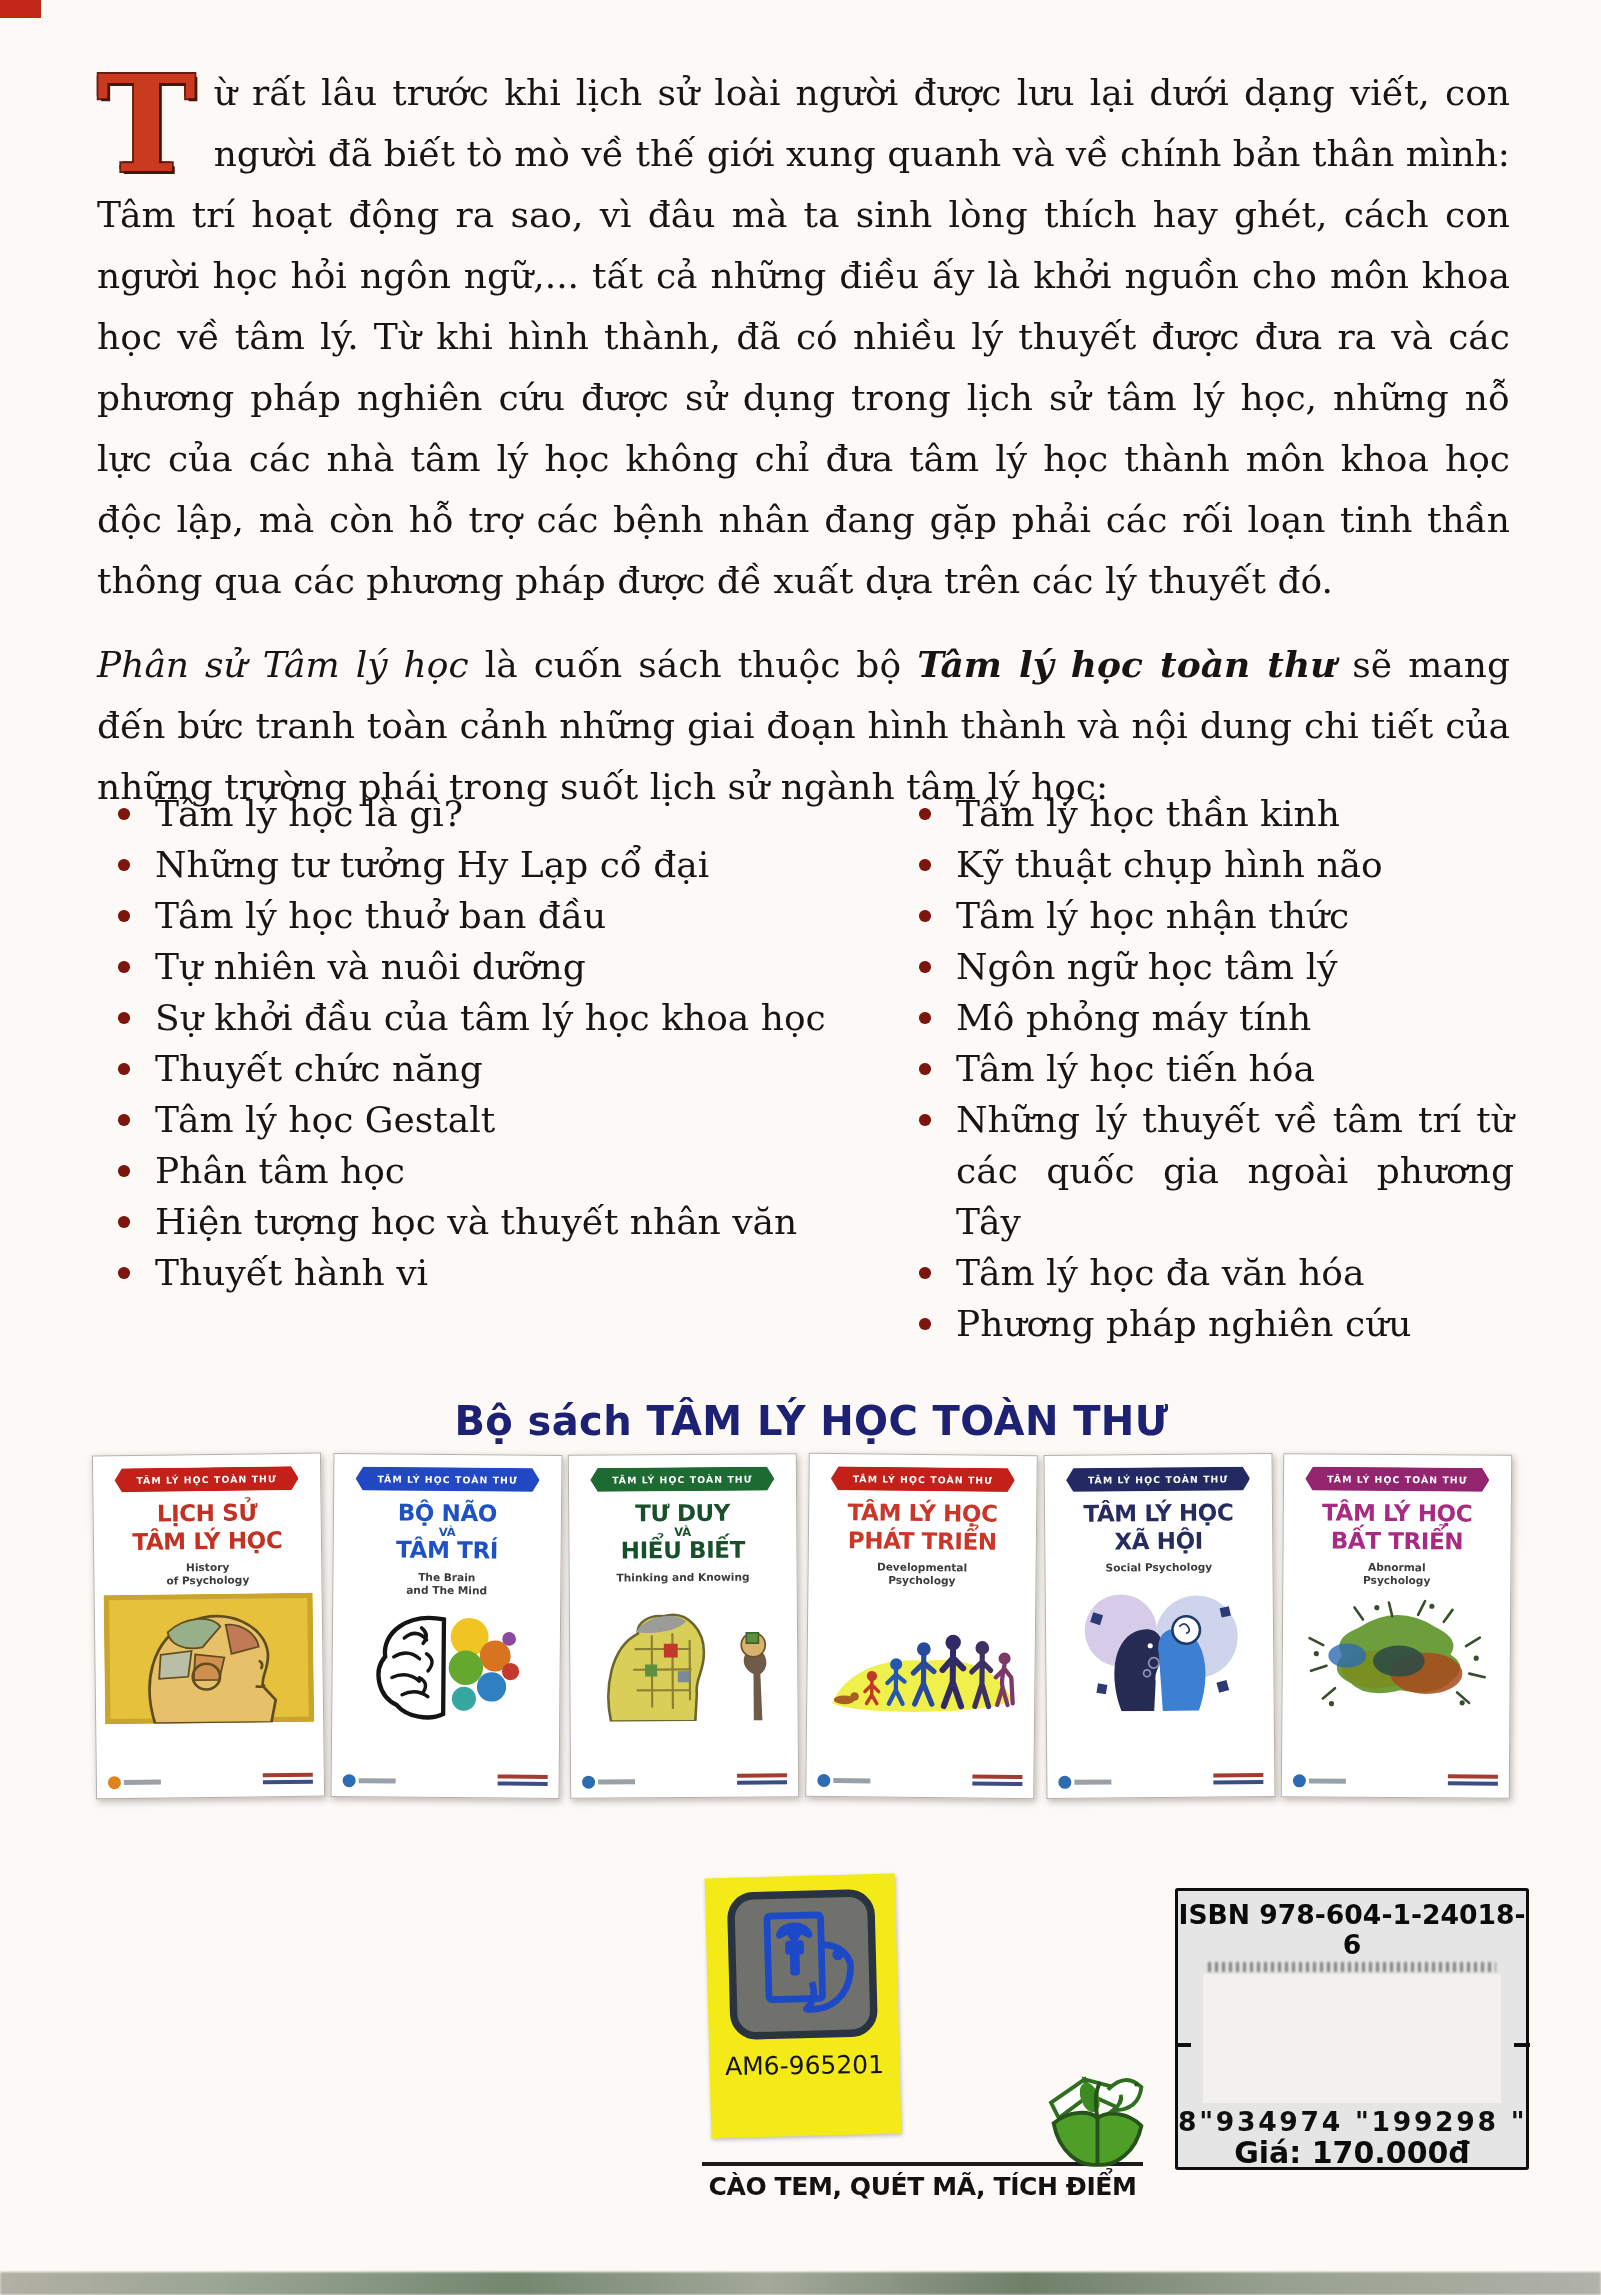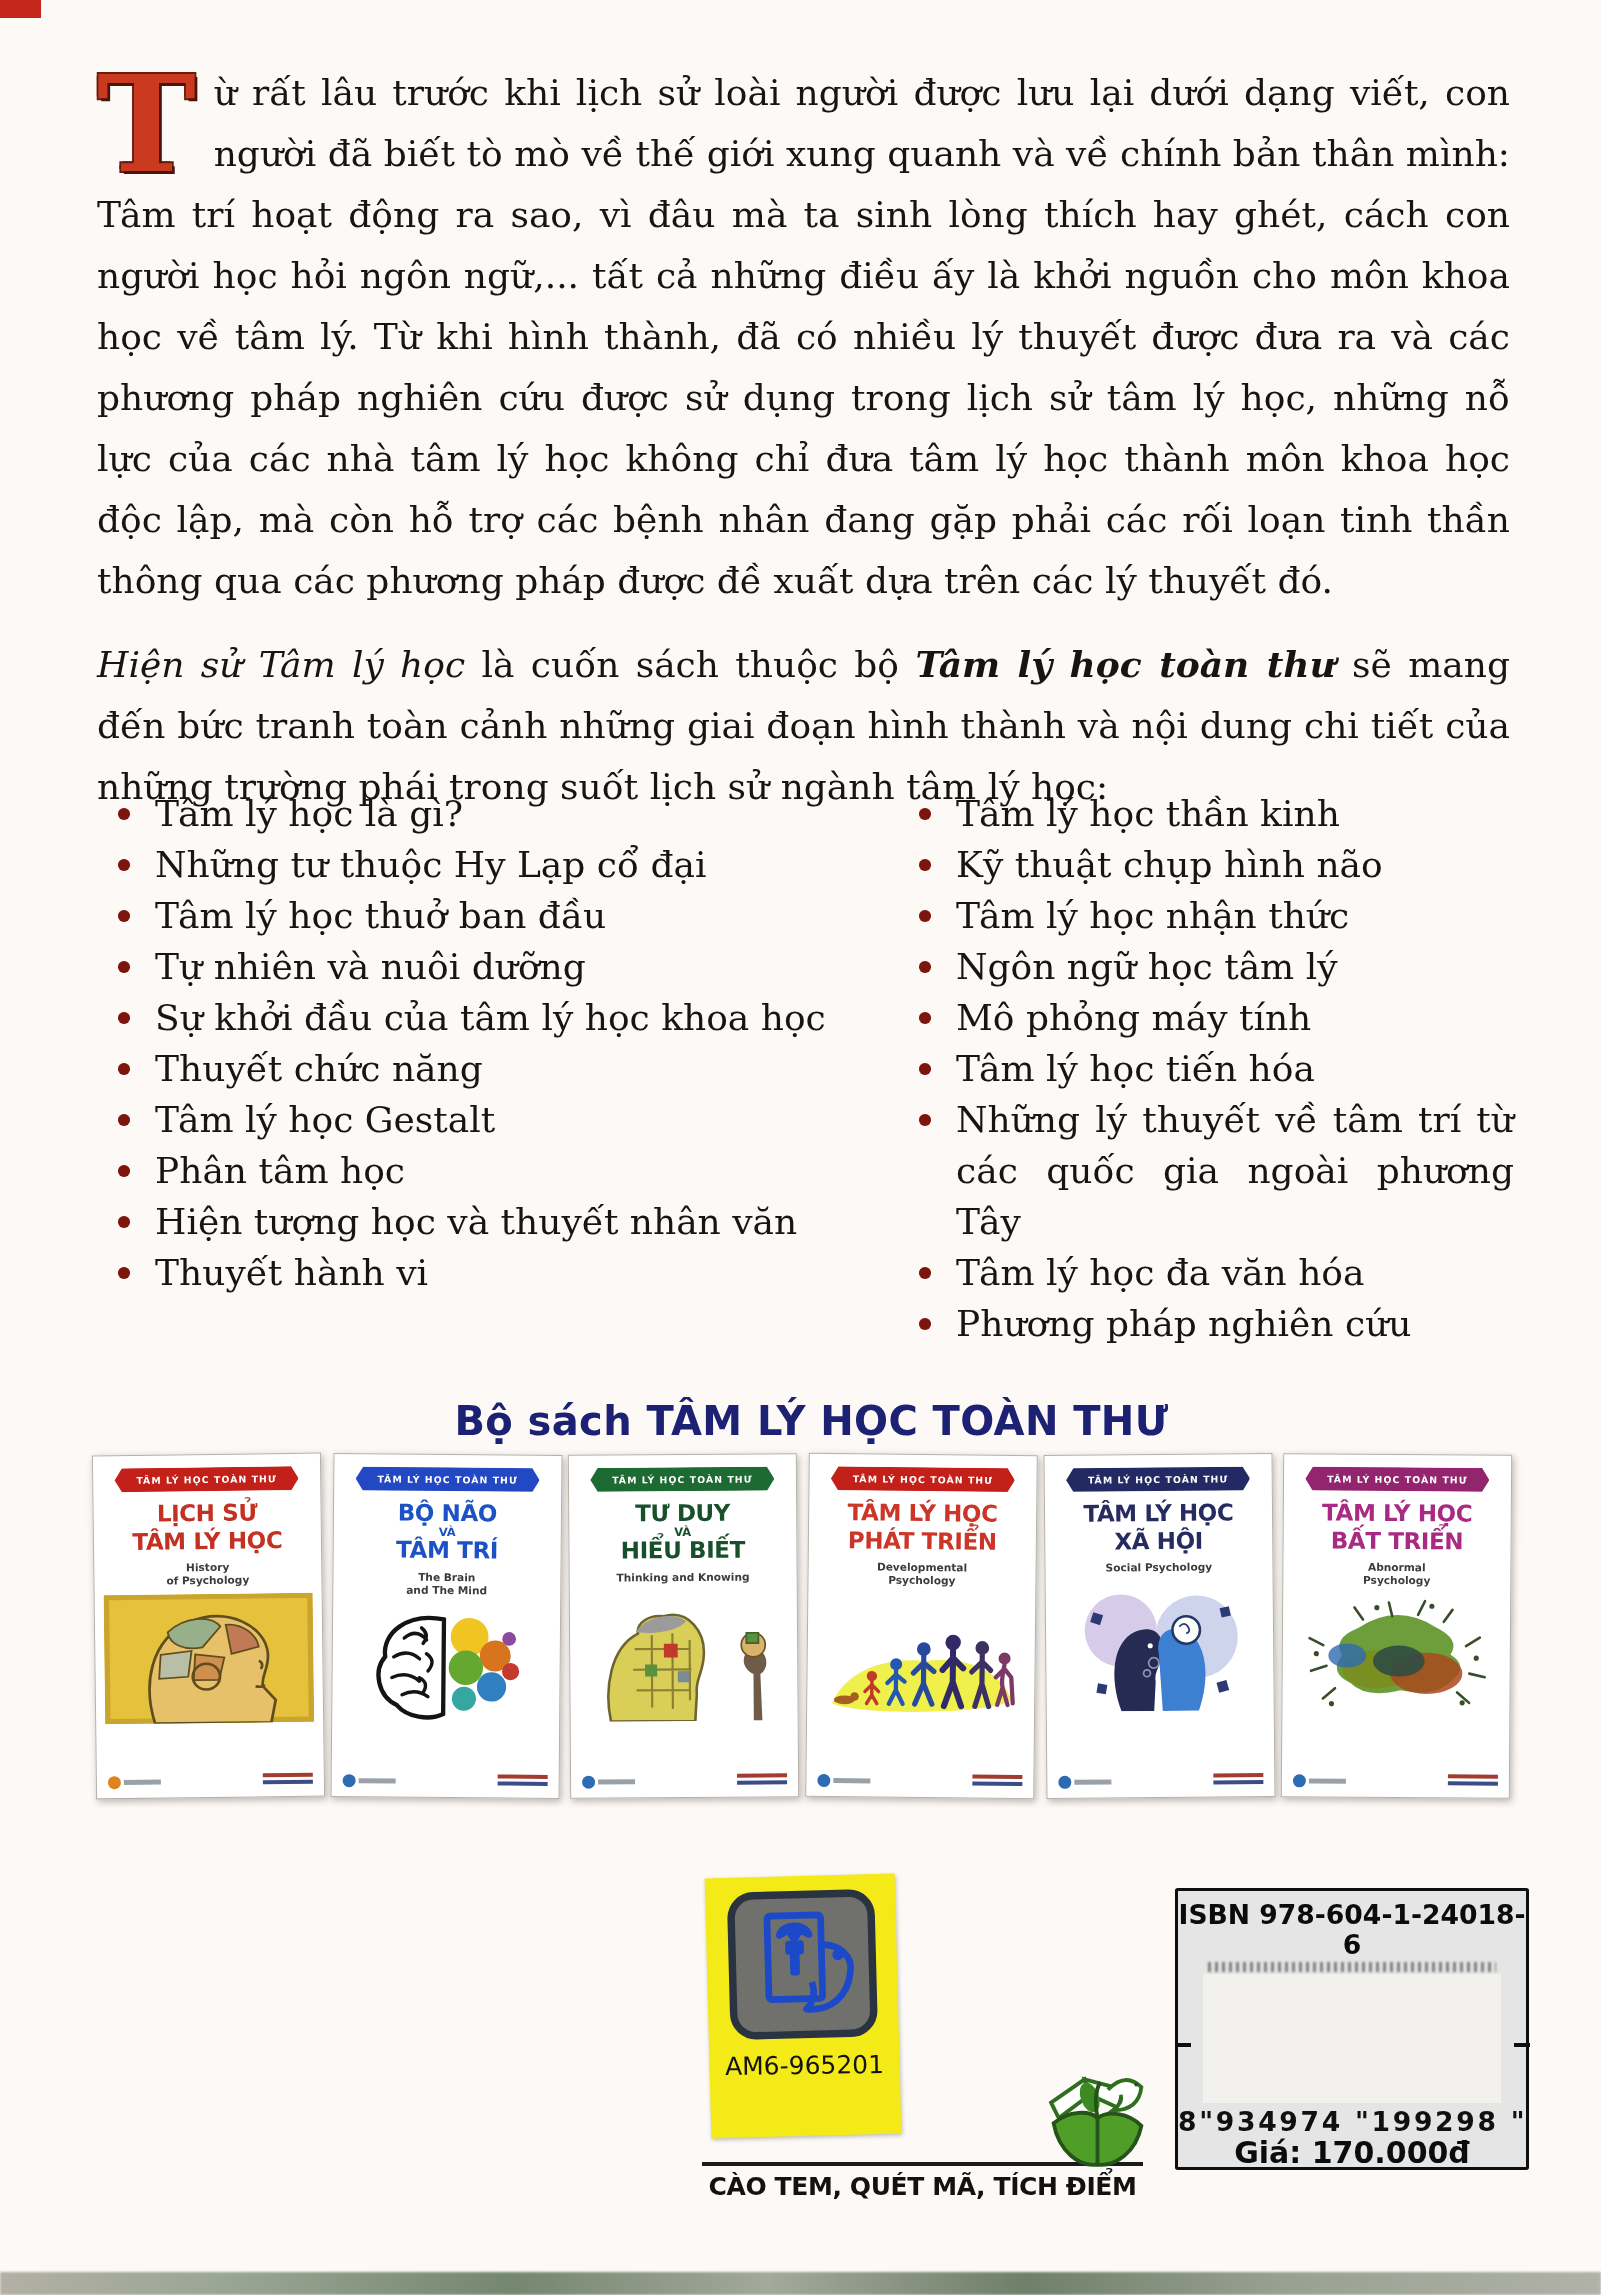--- a/index.html
+++ b/index.html
@@ -84,27 +84,27 @@
      background:linear-gradient(90deg,#b3b0a6,#9aa694 14%,#74876f 32%,#a3a99b 48%,#6f8069 64%,#98a191 80%,#b1b2a8);}
 </style>
 </head>
 <body>
 
 <div class="page">
   <div class="corner-mark"></div>
 
   <section class="intro">
     <p class="p1"><span class="dropcap">T</span><span>ừ rất lâu trước khi lịch sử loài người được lưu lại dưới dạng viết, con người đã biết tò mò về thế giới xung quanh và về chính bản thân mình: Tâm trí hoạt động ra sao, vì đâu mà ta sinh lòng thích hay ghét, cách con người học hỏi ngôn ngữ,... tất cả những điều ấy là khởi nguồn cho môn khoa học về tâm lý. Từ khi hình thành, đã có nhiều lý thuyết được đưa ra và các phương pháp nghiên cứu được sử dụng trong lịch sử tâm lý học, những nỗ lực của các nhà tâm lý học không chỉ đưa tâm lý học thành môn khoa học độc lập, mà còn hỗ trợ các bệnh nhân đang gặp phải các rối loạn tinh thần thông qua các phương pháp được đề xuất dựa trên các lý thuyết đó.</span></p>
-    <p class="p2"><em class="ital">Hiện sử Tâm lý học</em><span> là cuốn sách thuộc bộ </span><em class="boldital">Tâm lý học toàn thư</em><span> sẽ mang đến bức tranh toàn cảnh những giai đoạn hình thành và nội dung chi tiết của những trường phái trong suốt lịch sử ngành tâm lý học:</span></p>
+    <p class="p2"><em class="ital">Phân sử Tâm lý học</em><span> là cuốn sách thuộc bộ </span><em class="boldital">Tâm lý học toàn thư</em><span> sẽ mang đến bức tranh toàn cảnh những giai đoạn hình thành và nội dung chi tiết của những trường phái trong suốt lịch sử ngành tâm lý học:</span></p>
   </section>
 
   <section class="topics">
     <ul class="colL">
         <li class="topic"><span class="dot"></span><span class="txt">Tâm lý học là gì?</span></li>
-        <li class="topic"><span class="dot"></span><span class="txt">Những tư thuộc Hy Lạp cổ đại</span></li>
+        <li class="topic"><span class="dot"></span><span class="txt">Những tư tưởng Hy Lạp cổ đại</span></li>
         <li class="topic"><span class="dot"></span><span class="txt">Tâm lý học thuở ban đầu</span></li>
         <li class="topic"><span class="dot"></span><span class="txt">Tự nhiên và nuôi dưỡng</span></li>
         <li class="topic"><span class="dot"></span><span class="txt">Sự khởi đầu của tâm lý học khoa học</span></li>
         <li class="topic"><span class="dot"></span><span class="txt">Thuyết chức năng</span></li>
         <li class="topic"><span class="dot"></span><span class="txt">Tâm lý học Gestalt</span></li>
         <li class="topic"><span class="dot"></span><span class="txt">Phân tâm học</span></li>
         <li class="topic"><span class="dot"></span><span class="txt">Hiện tượng học và thuyết nhân văn</span></li>
         <li class="topic"><span class="dot"></span><span class="txt">Thuyết hành vi</span></li>
       </ul>
     <ul class="colR">

